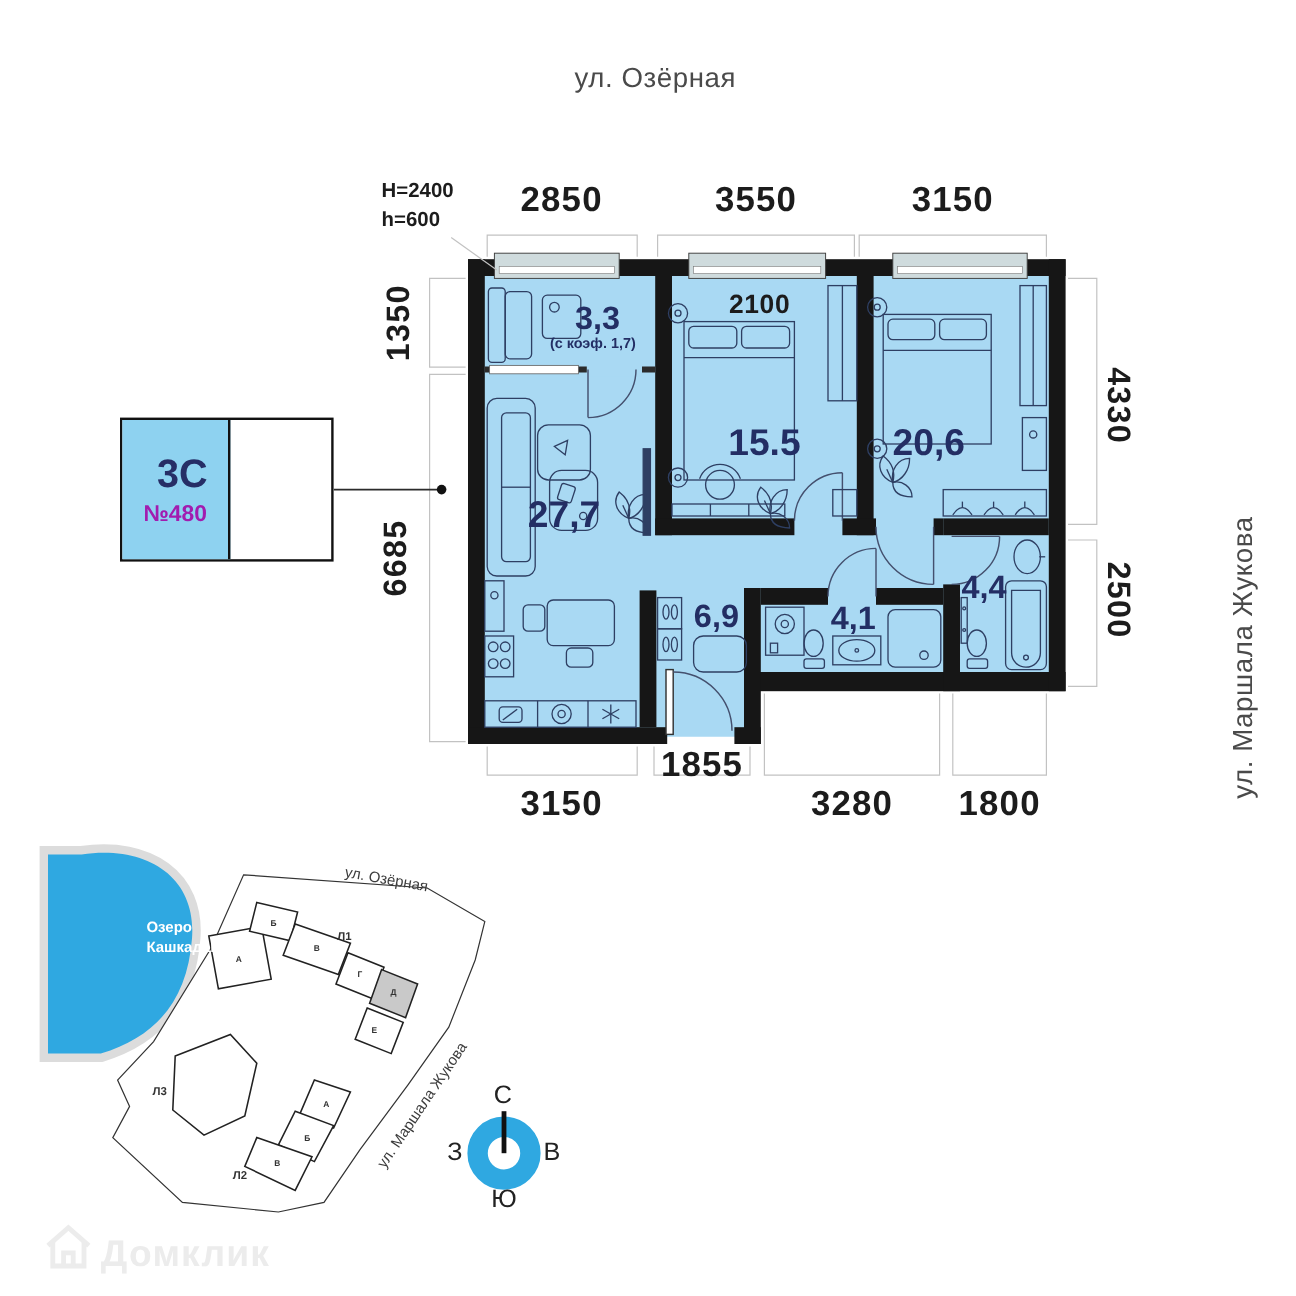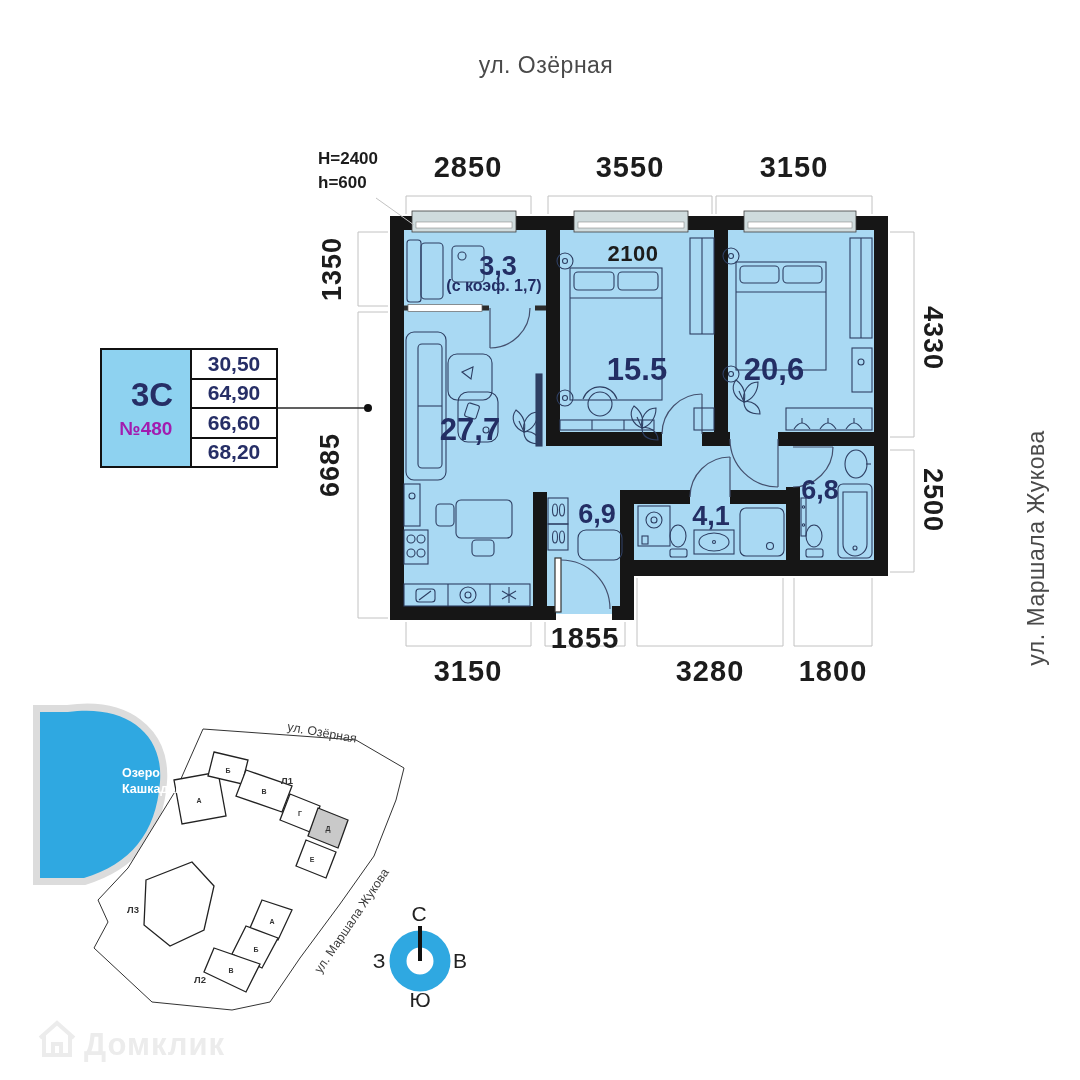--- a/index.html
+++ b/index.html
@@ -307,38 +307,32 @@
 <div class="t dim" style="left:833px;top:671px;">1800</div>
 
 <div class="t dimv rm90" style="left:332px;top:269px;">1350</div>
 <div class="t dimv rm90" style="left:330px;top:465px;">6685</div>
 <div class="t dimv r90" style="left:932px;top:338px;">4330</div>
 <div class="t dimv r90" style="left:932px;top:500px;">2500</div>
 
 <div class="t" style="left:633px;top:254px;font-size:22px;font-weight:600;color:#1c1c1c;letter-spacing:.5px;">2100</div>
 
 <div class="t room" style="left:498px;top:266px;font-size:27px;">3,3</div>
-<div class="t room" style="left:494px;top:286px;font-size:16px;font-weight:600;">(с коэф. 1,7)</div>
+<div class="t room" style="left:494px;top:286px;font-size:12px;font-weight:600;">(с коэф. 1,7)</div>
 <div class="t room" style="left:470px;top:429px;font-size:31px;">27,7</div>
 <div class="t room" style="left:637px;top:369px;font-size:31px;">15.5</div>
 <div class="t room" style="left:774px;top:369px;font-size:31px;">20,6</div>
 <div class="t room" style="left:597px;top:514px;font-size:27px;">6,9</div>
 <div class="t room" style="left:711px;top:516px;font-size:27px;">4,1</div>
-<div class="t room" style="left:820px;top:490px;font-size:27px;">6,8</div>
+<div class="t room" style="left:820px;top:490px;font-size:27px;">4,4</div>
 
 <div class="infobox" style="left:100px;top:348px;width:178px;height:120px;">
   <div class="ib-left">
     <div class="ib-type">3С</div>
     <div class="ib-num">№480</div>
-  </div>
-  <div class="ib-right">
-    <div class="ib-row">30,50</div>
-    <div class="ib-row">64,90</div>
-    <div class="ib-row">66,60</div>
-    <div class="ib-row">68,20</div>
   </div>
 </div>
 
 <div class="tl lake-name" style="left:78px;top:766px;margin-left:44px;">Озеро
 Кашкадан</div>
 <div class="t maptxt" style="left:322px;top:733px;transform:translate(-50%,-50%) rotate(10deg);">ул. Озёрная</div>
 <div class="t maptxt" style="left:352px;top:921px;transform:translate(-50%,-50%) rotate(-56deg);">ул. Маршала Жукова</div>
 
 <div class="t maplbl" style="left:287px;top:781px;">Л1</div>
 <div class="t maplbl" style="left:200px;top:980px;">Л2</div>

